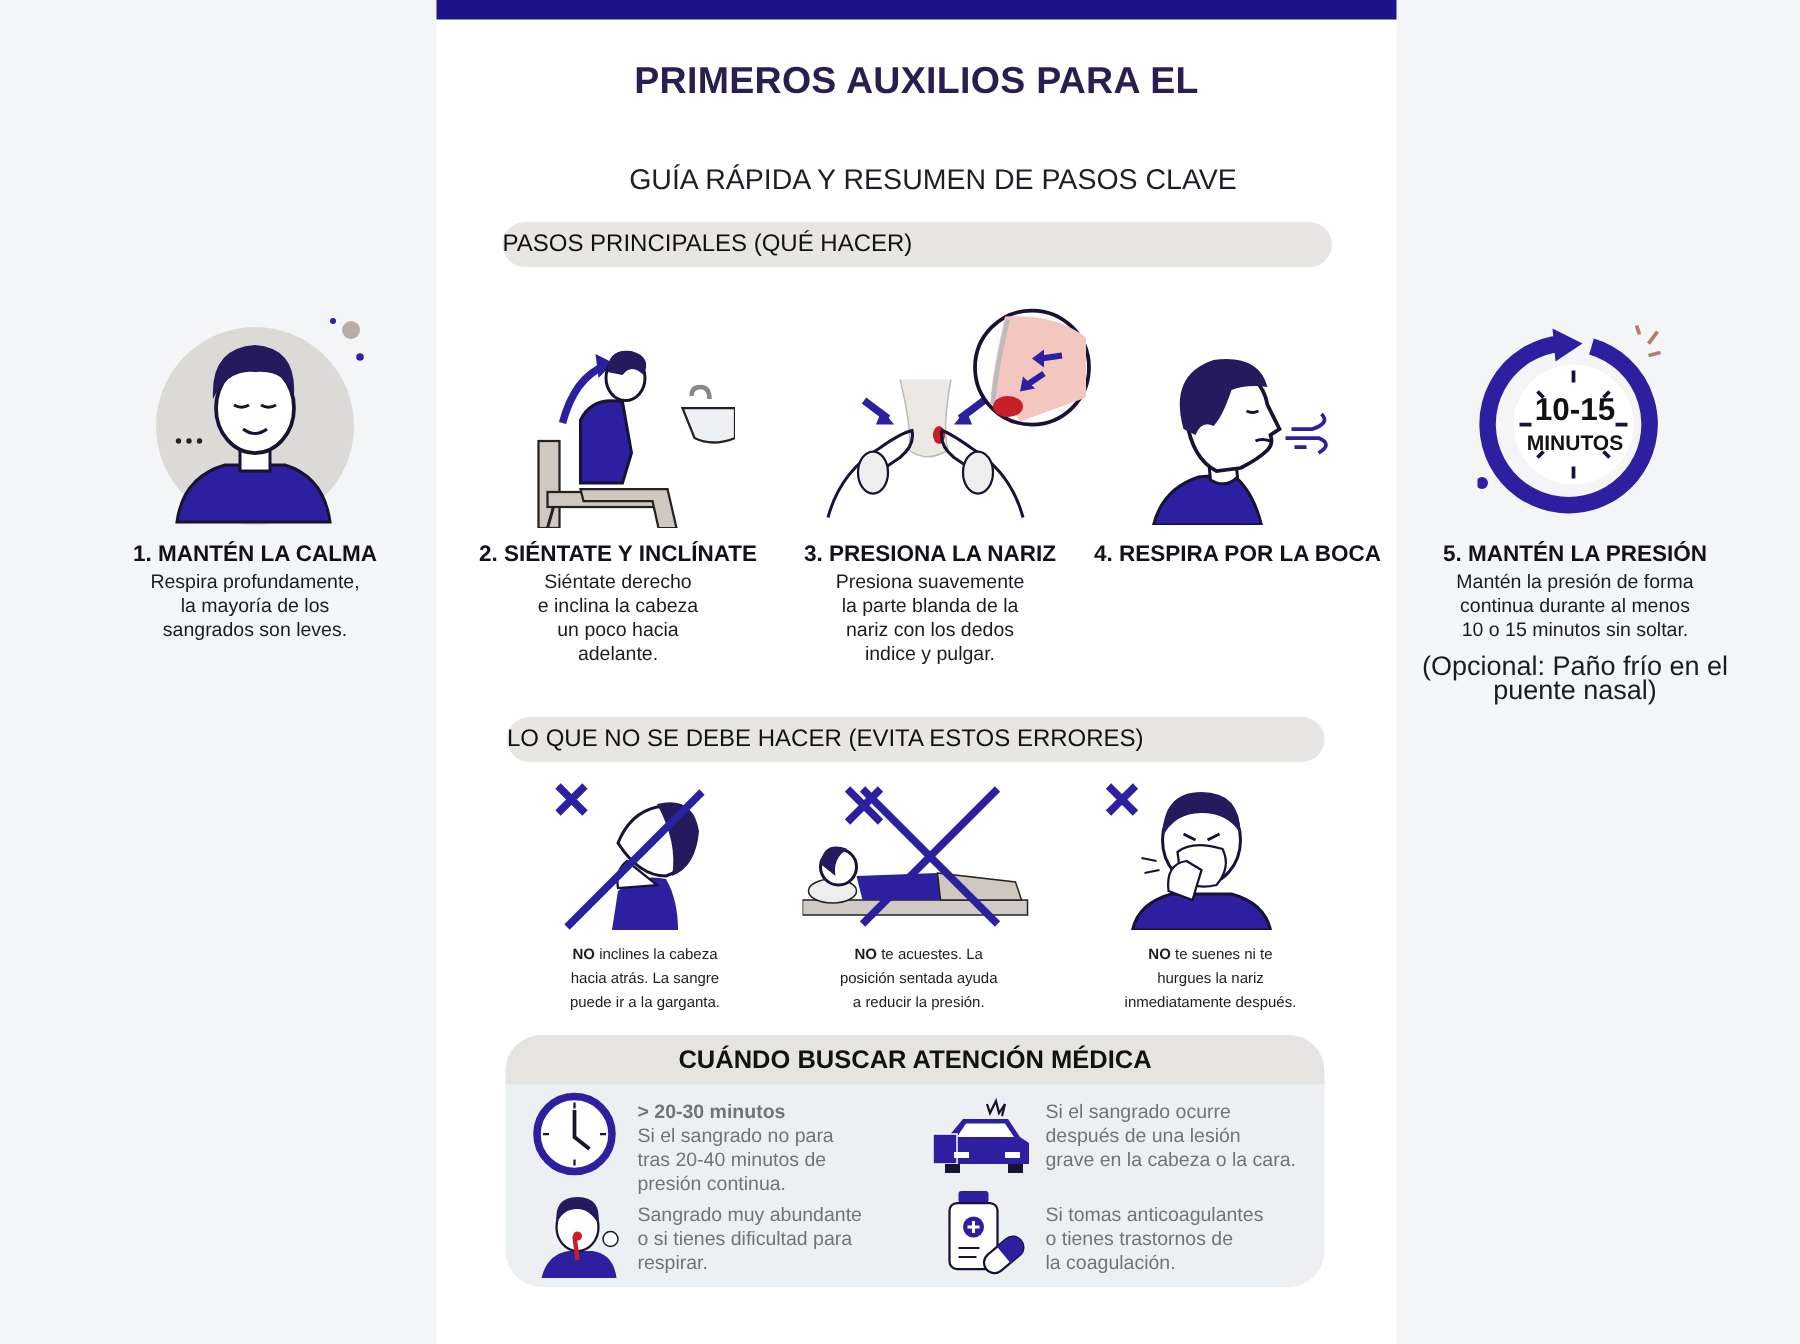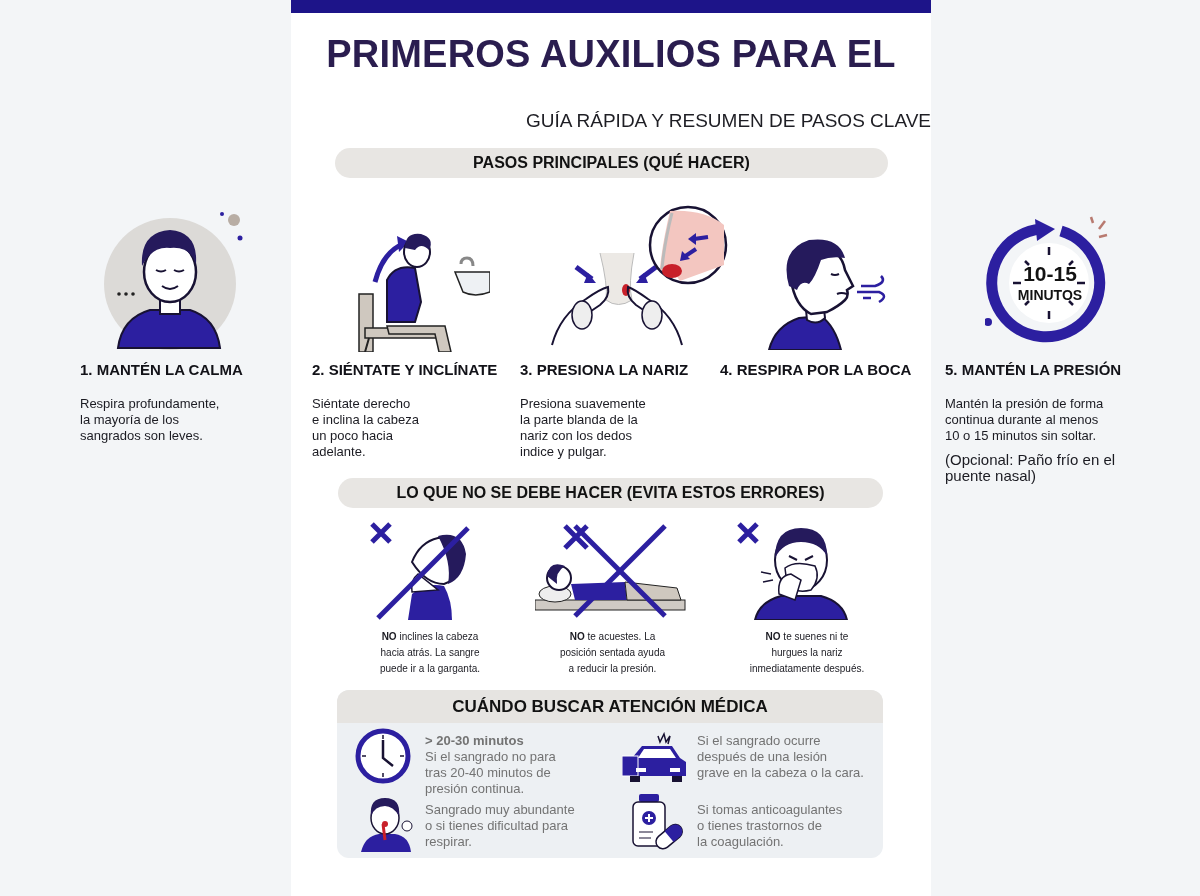--- a/index.html
+++ b/index.html
@@ -10,47 +10,47 @@
     color: #1b1b22;
     position: relative;
   }
   .sheet {
     position: absolute; left: 291px; top: 0; width: 640px; height: 896px;
     background: #ffffff;
   }
   .topbar { position: absolute; left: 291px; top: 0; width: 640px; height: 13px; background: #1d1489; }
   .title {
     position: absolute; left: 291px; top: 36px; width: 640px; text-align: center;
-    font-family: "Liberation Sans", sans-serif; font-weight: 700; font-size: 38px; line-height: 36px;
+    font-family: "Liberation Sans", sans-serif; font-weight: 700; font-size: 25px; line-height: 36px;
     color: #2a1d4f; letter-spacing: 0.2px;
   }
   .subtitle {
-    position: absolute; left: 291px; top: 110px; width: 640px; text-align: right;
+    position: absolute; left: 302px; top: 110px; width: 640px; text-align: center;
     font-family: "Liberation Sans", sans-serif; font-size: 19px; color: #1e1e24;
   }
   .pill {
     position: absolute; background: #e8e6e3; border-radius: 16px;
-    text-align: center; font-family: "Liberation Sans", sans-serif; font-weight: 700; color: #121212;
+    text-align: left; font-family: "Liberation Sans", sans-serif; font-weight: 400; color: #121212;
   }
   .pill.p1 { left: 335px; top: 148px; width: 553px; height: 30px; line-height: 30px; font-size: 16px; }
   .pill.p2 { left: 338px; top: 478px; width: 545px; height: 30px; line-height: 30px; font-size: 16px; }
 
-  .step { position: absolute; text-align: left; font-family: "Liberation Sans", sans-serif; }
+  .step { position: absolute; text-align: center; font-family: "Liberation Sans", sans-serif; }
   .step .st-title { font-weight: 700; font-size: 15px; color: #121218; white-space: nowrap; }
-  .step .st-desc { font-size: 13px; line-height: 16px; color: #1b1b22; margin-top: 18px; }
-  .step .st-note { font-size: 15px; line-height: 16px; color: #1b1b22; margin-top: 8px; }
+  .step .st-desc { font-size: 13px; line-height: 16px; color: #1b1b22; margin-top: 2px; }
+  .step .st-note { font-size: 18px; line-height: 16px; color: #1b1b22; margin-top: 8px; }
 
   .icon { position: absolute; }
 
   .dont { position: absolute; text-align: center; font-family: "Liberation Sans", sans-serif; font-size: 10px; line-height: 16px; color: #1b1b22; }
   .dont b { font-weight: 700; }
 
   .medical {
     position: absolute; left: 337px; top: 690px; width: 546px; height: 168px;
-    background: #edf0f3; border-radius: 12px; overflow: hidden;
+    background: #edf0f3; border-radius: 24px; overflow: hidden;
   }
   .medical .mhead {
     height: 33px; background: #e6e4e1; text-align: center; line-height: 33px;
     font-family: "Liberation Sans", sans-serif; font-weight: 700; font-size: 17px; color: #121212;
   }
   .mitem { position: absolute; font-family: Liberation Sans, sans-serif; font-size: 13px; line-height: 16px; color: #737373; }
   .mitem b { display: block; font-weight: 700; }
 </style>
 </head>
 <body>

